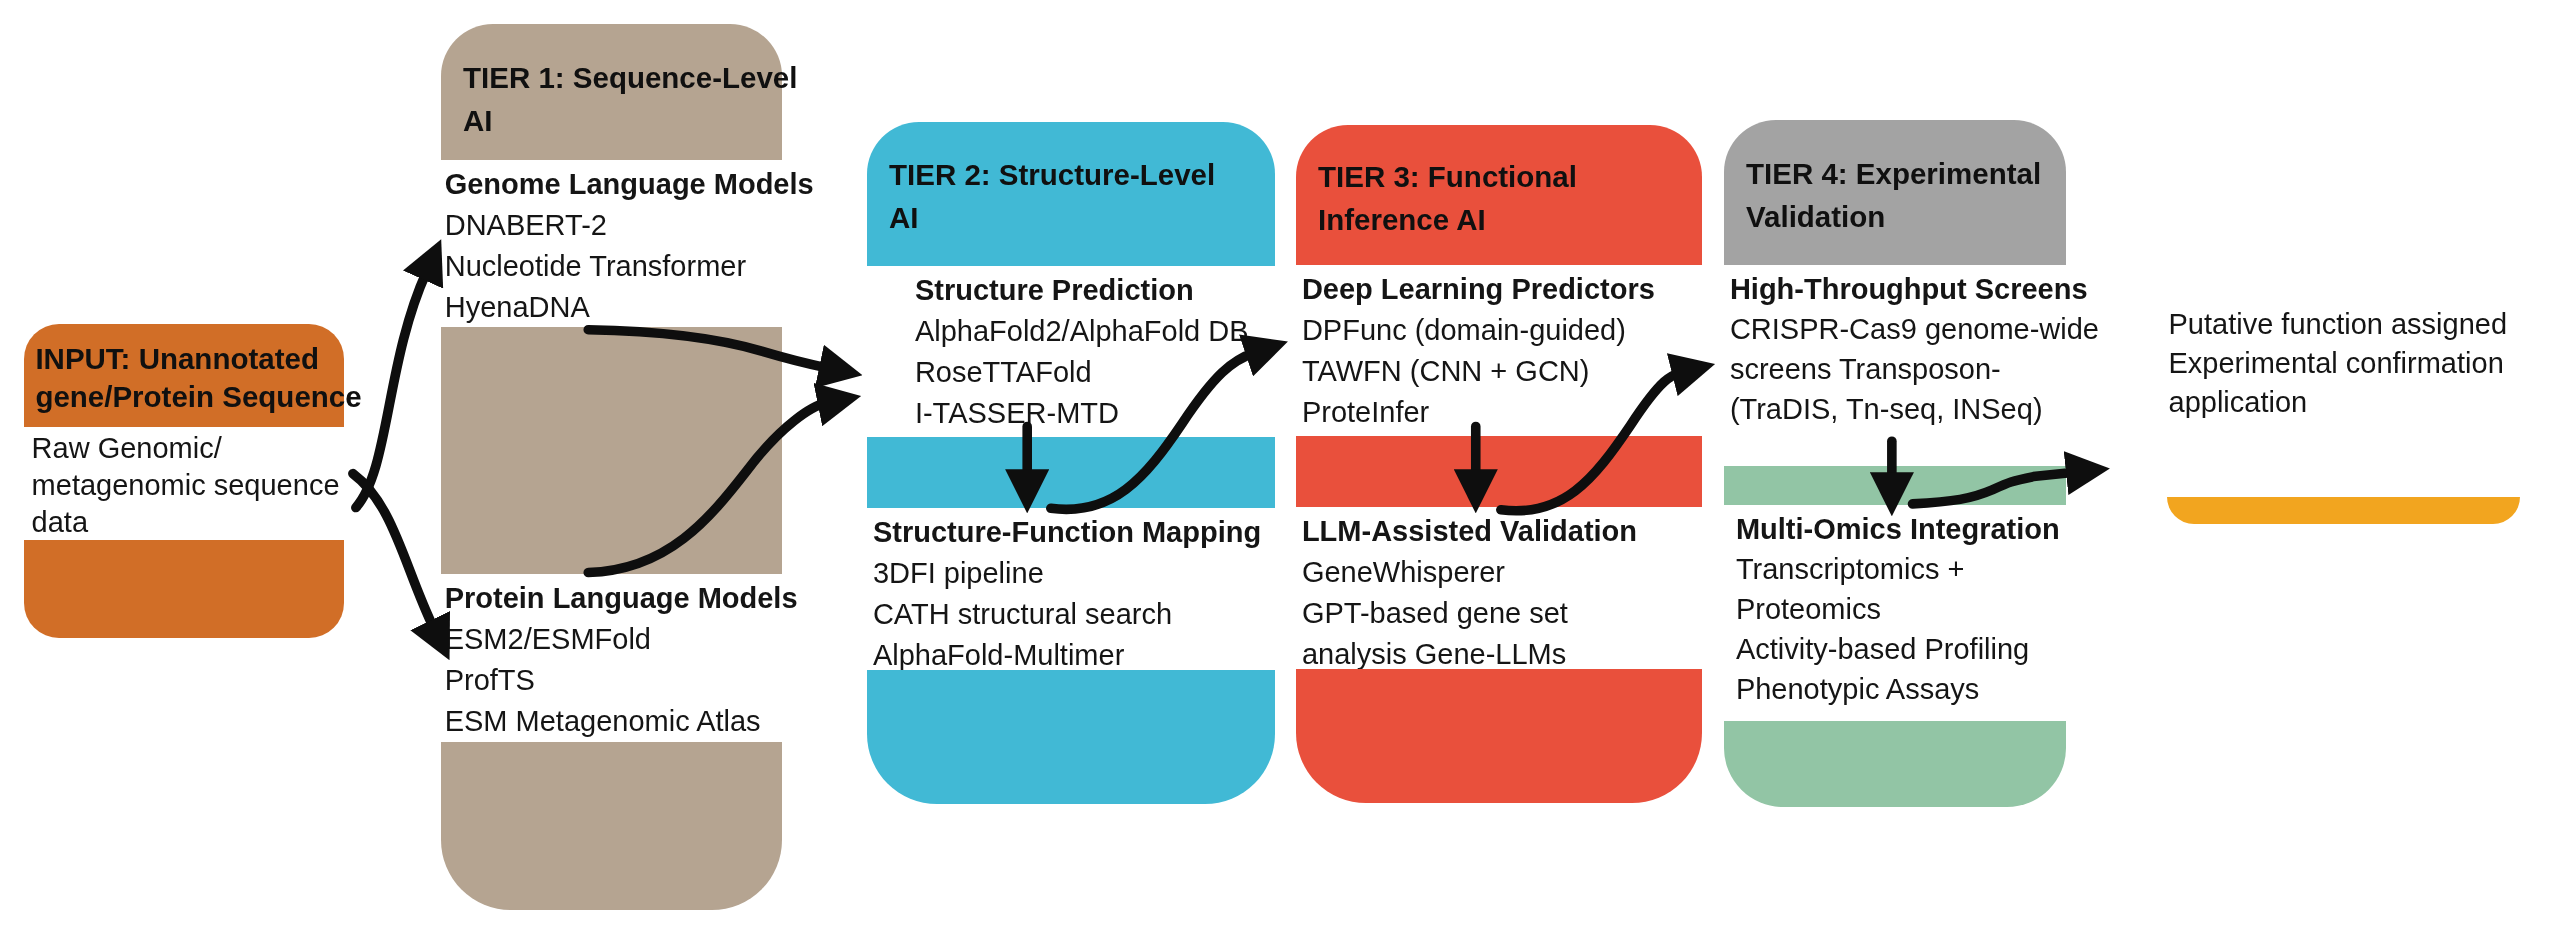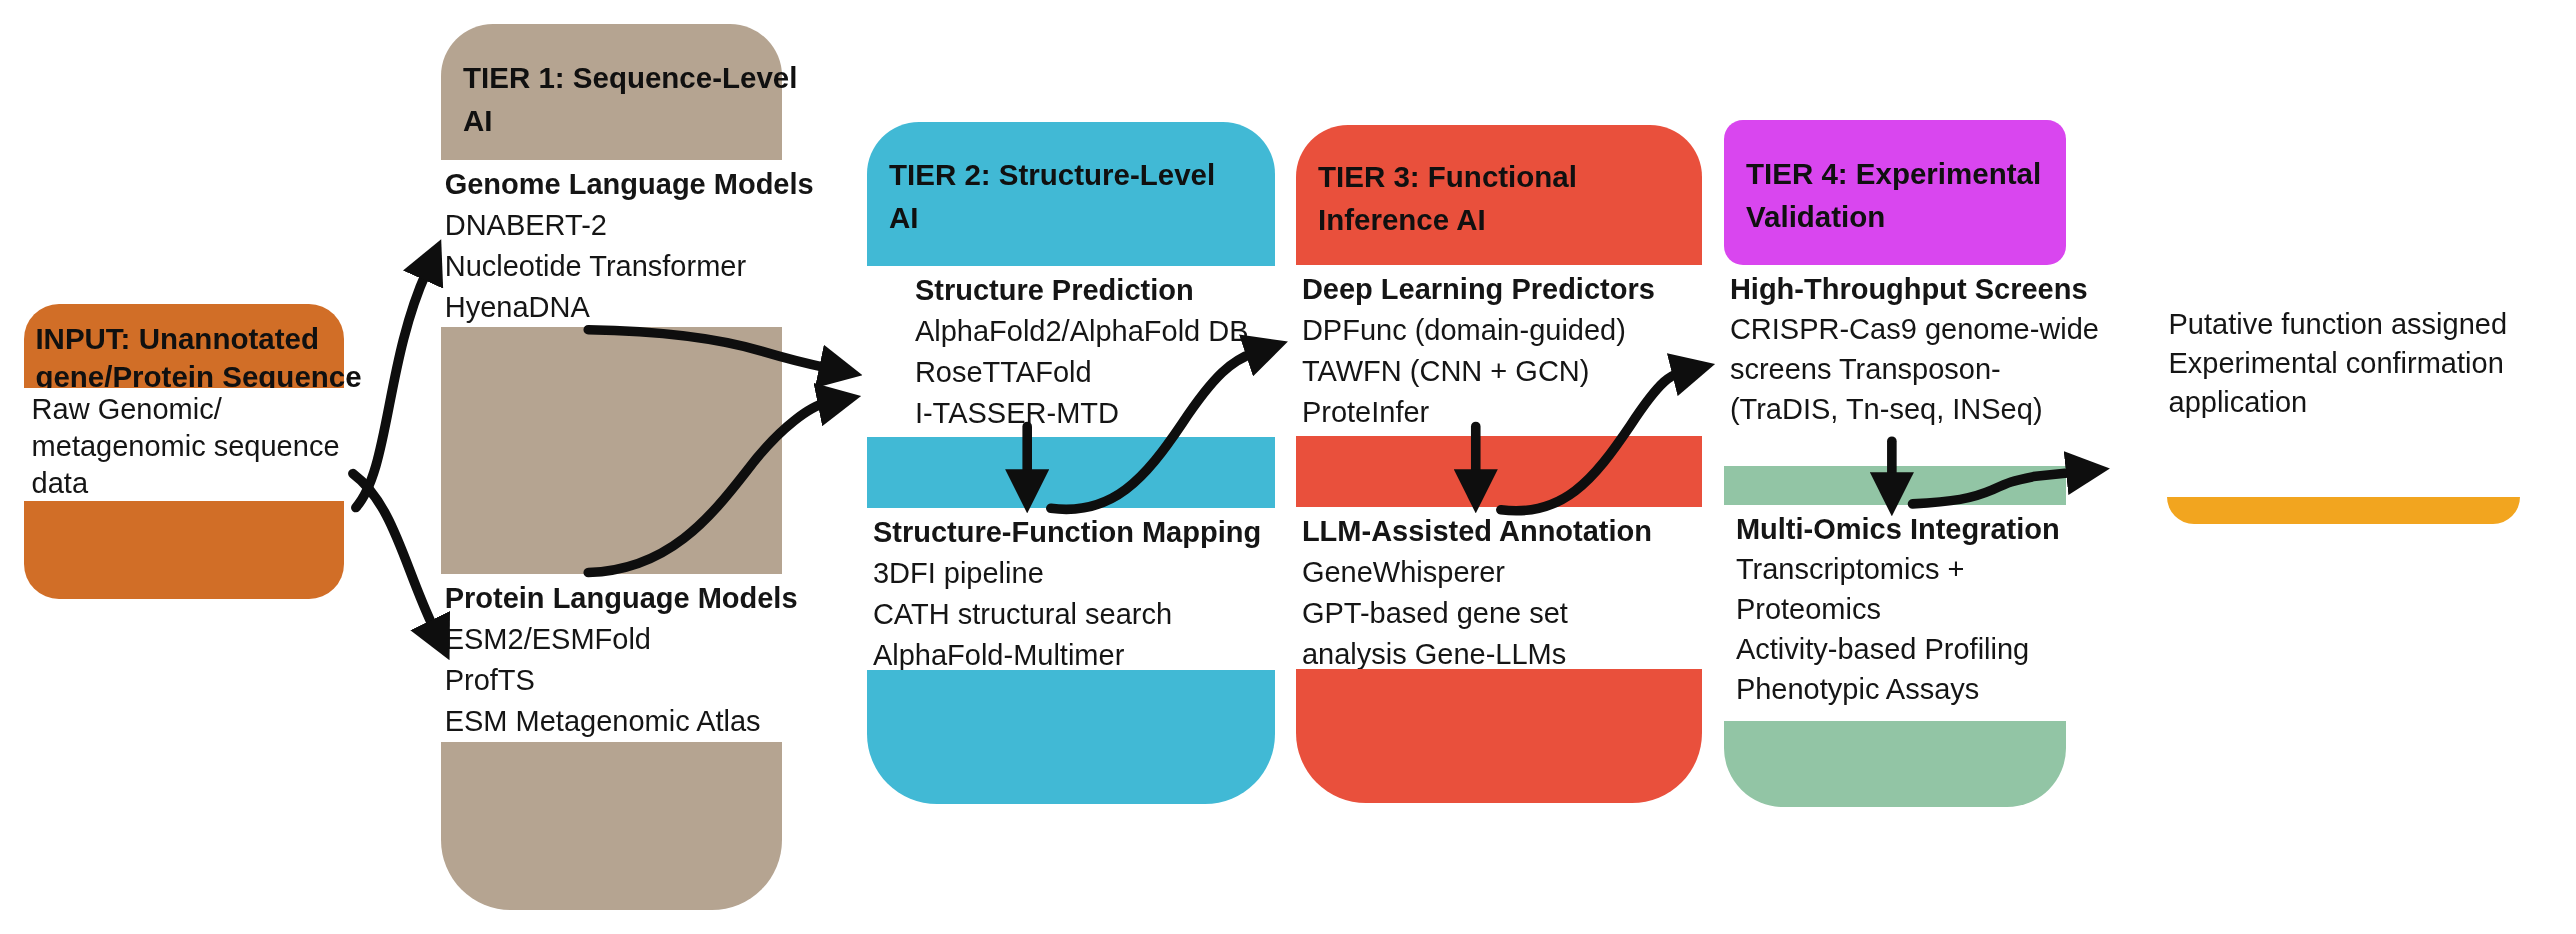--- a/index.html
+++ b/index.html
@@ -14,21 +14,21 @@
   .box{position:absolute;}
   .band{position:relative;width:100%;box-sizing:border-box;}
   .band.white{background:#ffffff;}
   .head{font-weight:700;color:#101010;}
   .head .line{white-space:nowrap;}
   .white .line{white-space:nowrap;}
   .white .heading{font-weight:700;white-space:nowrap;}
 
   
   #input{left:23.6px;top:304px;width:320px;height:314px;}
-  #input .head{height:84px;border-radius:35px 35px 0 0;padding:16px 0 0 11.8px;font-size:29.5px;line-height:38px;}
+  #input .head{height:103px;border-radius:35px 35px 0 0;padding:16px 0 0 11.8px;font-size:29.5px;line-height:38px;margin-top:20px;}
   #input .white{height:113px;padding:3px 0 0 8px;font-size:29px;line-height:37px;}
   #input .foot{height:98px;border-radius:0 0 35px 35px;}
 
   
   .tier .head{padding-left:22px;font-size:29.5px;line-height:43px;}
   .tier .white{font-size:29px;line-height:41px;padding:3.7px 0 0 5.9px;}
 
   #tier1{left:441px;top:24px;width:341px;height:885px;}
   #tier1 .head{height:136px;border-radius:52px 52px 0 0;padding-top:32px;}
   #tier1 .w1{height:167px;padding-left:3.7px;}
@@ -144,32 +144,32 @@
     <div class="band white w1">
       <div class="heading">Deep Learning Predictors</div>
       <div>
           <div class="line">DPFunc (domain-guided)</div>
           <div class="line">TAWFN (CNN + GCN)</div>
           <div class="line">ProteInfer</div>
         </div>
     </div>
     <div class="band mid" style="background: rgb(233, 80, 60);"></div>
     <div class="band white w2">
-      <div class="heading">LLM-Assisted Annotation</div>
+      <div class="heading">LLM-Assisted Validation</div>
       <div>
           <div class="line">GeneWhisperer</div>
           <div class="line">GPT-based gene set</div>
           <div class="line">analysis Gene-LLMs</div>
         </div>
     </div>
     <div class="band foot" style="background: rgb(233, 80, 60);"></div>
   </div>
 
   <div class="box tier" id="tier4">
-    <div class="band head" style="background: #d946ef; border-radius: 19px;">
+    <div class="band head" style="background: #a3a3a3;">
         <div class="line">TIER 4: Experimental</div>
         <div class="line">Validation</div>
       </div>
     <div class="band white w1">
       <div class="heading">High-Throughput Screens</div>
       <div>
           <div class="line">CRISPR-Cas9 genome-wide</div>
           <div class="line">screens Transposon-</div>
           <div class="line">(TraDIS, Tn-seq, INSeq)</div>
         </div>

